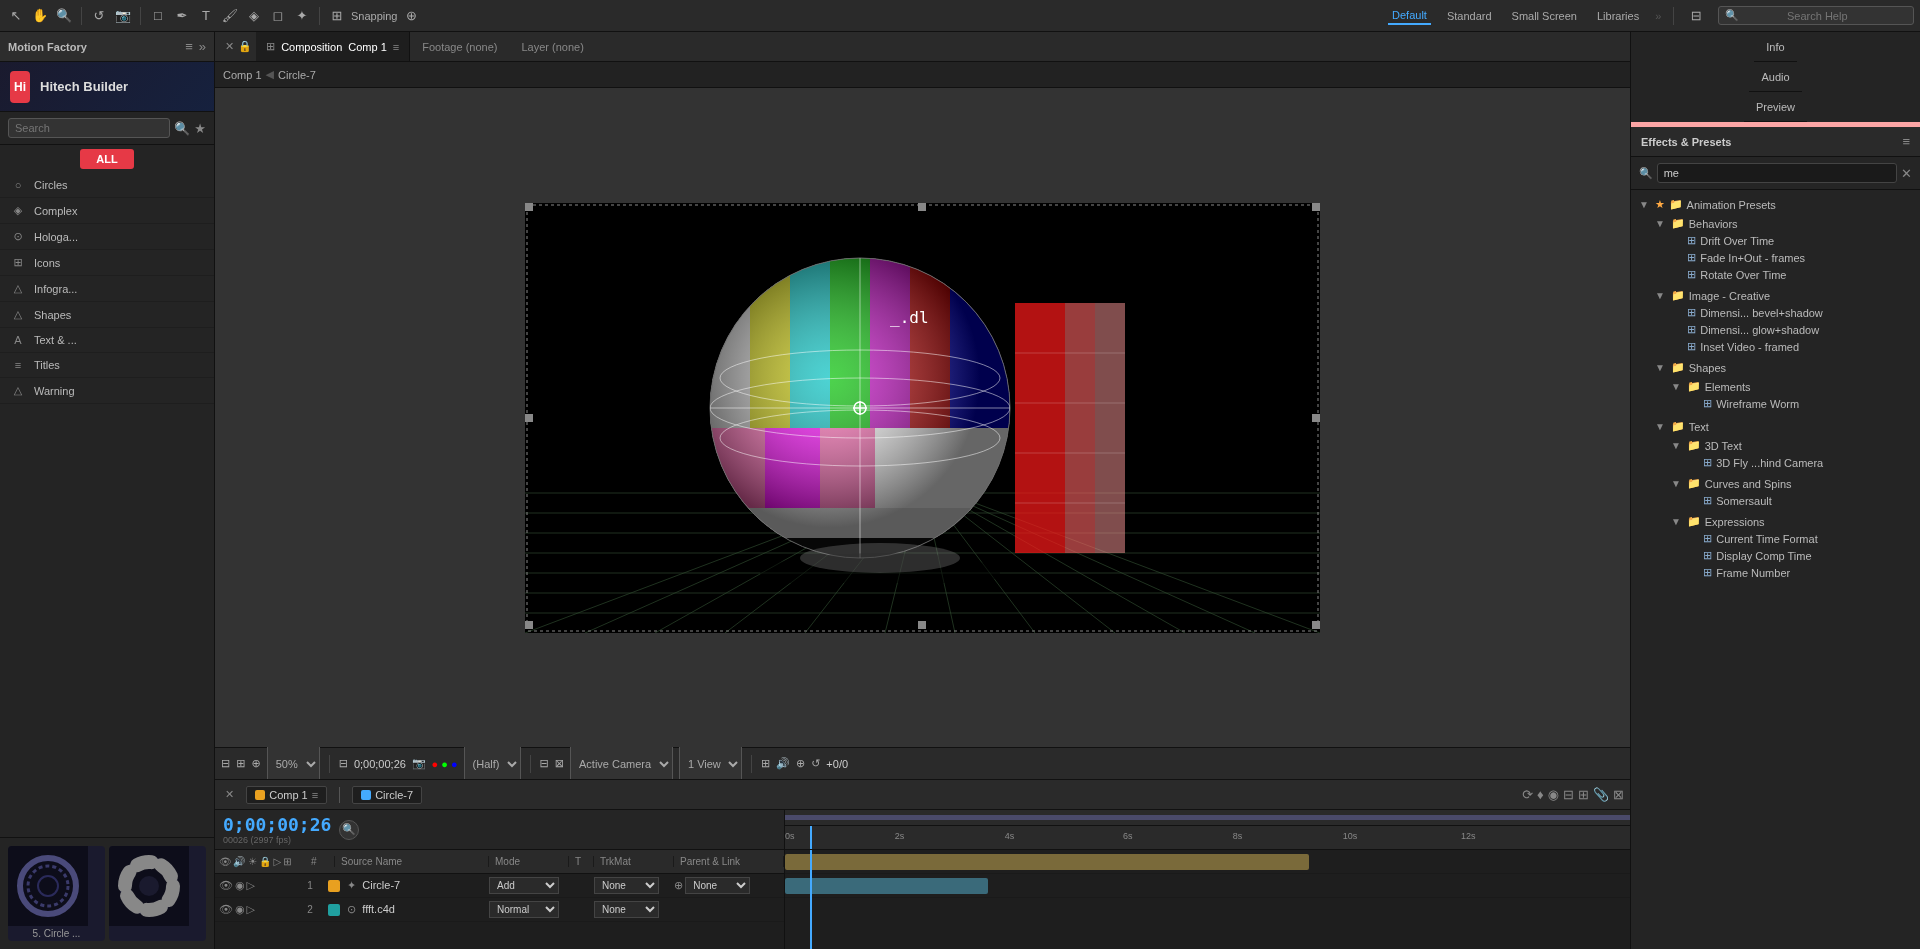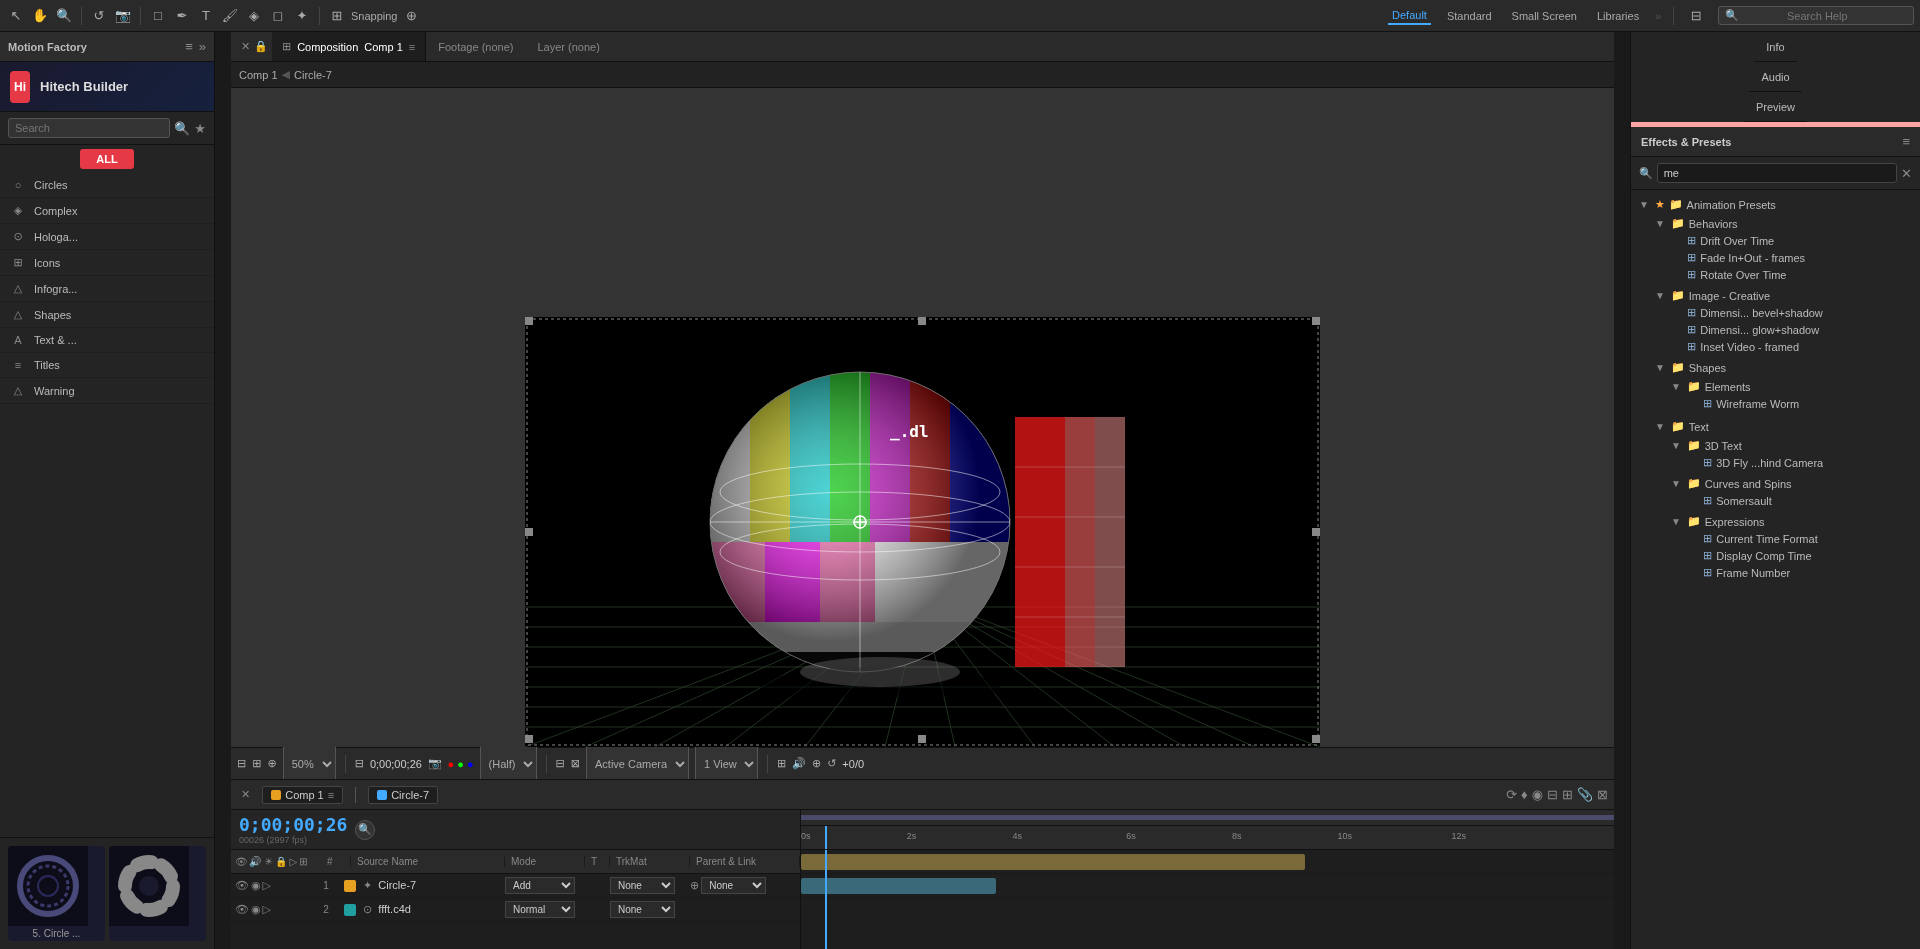--- a/index.html
+++ b/index.html
@@ -44,21 +44,20 @@
     }
     .search-box input {
       background: transparent; border: none; color: #ccc; font-size: 11px; width: 120px; outline: none; margin-left: 44px;
     }
 
     
     .main-area {
       flex: 1;
       display: flex;
       overflow: hidden;
-      gap: 16px;
     }
 
     
     .left-panel {
       width: 215px;
       background: #242424;
       border-right: 1px solid #111;
       display: flex;
       flex-direction: column;
       flex-shrink: 0;
@@ -167,21 +166,21 @@
     }
     .breadcrumb-item { color: #aaa; font-size: 11px; cursor: pointer; }
     .breadcrumb-arrow { color: #555; font-size: 11px; }
 
     
     .viewer-area {
       flex: 1;
       background: #333;
       position: relative;
       overflow: hidden;
-      display: flex; align-items: flex-end; justify-content: center; font-weight: bold;
+      display: flex; align-items: center; justify-content: center;
     }
     .viewer-canvas {
       width: 795px; height: 430px;
       background: #000;
       position: relative;
       overflow: hidden;
     }
     .grid-svg { position: absolute; bottom: 0; left: 0; width: 100%; height: 200px; }
 
     

